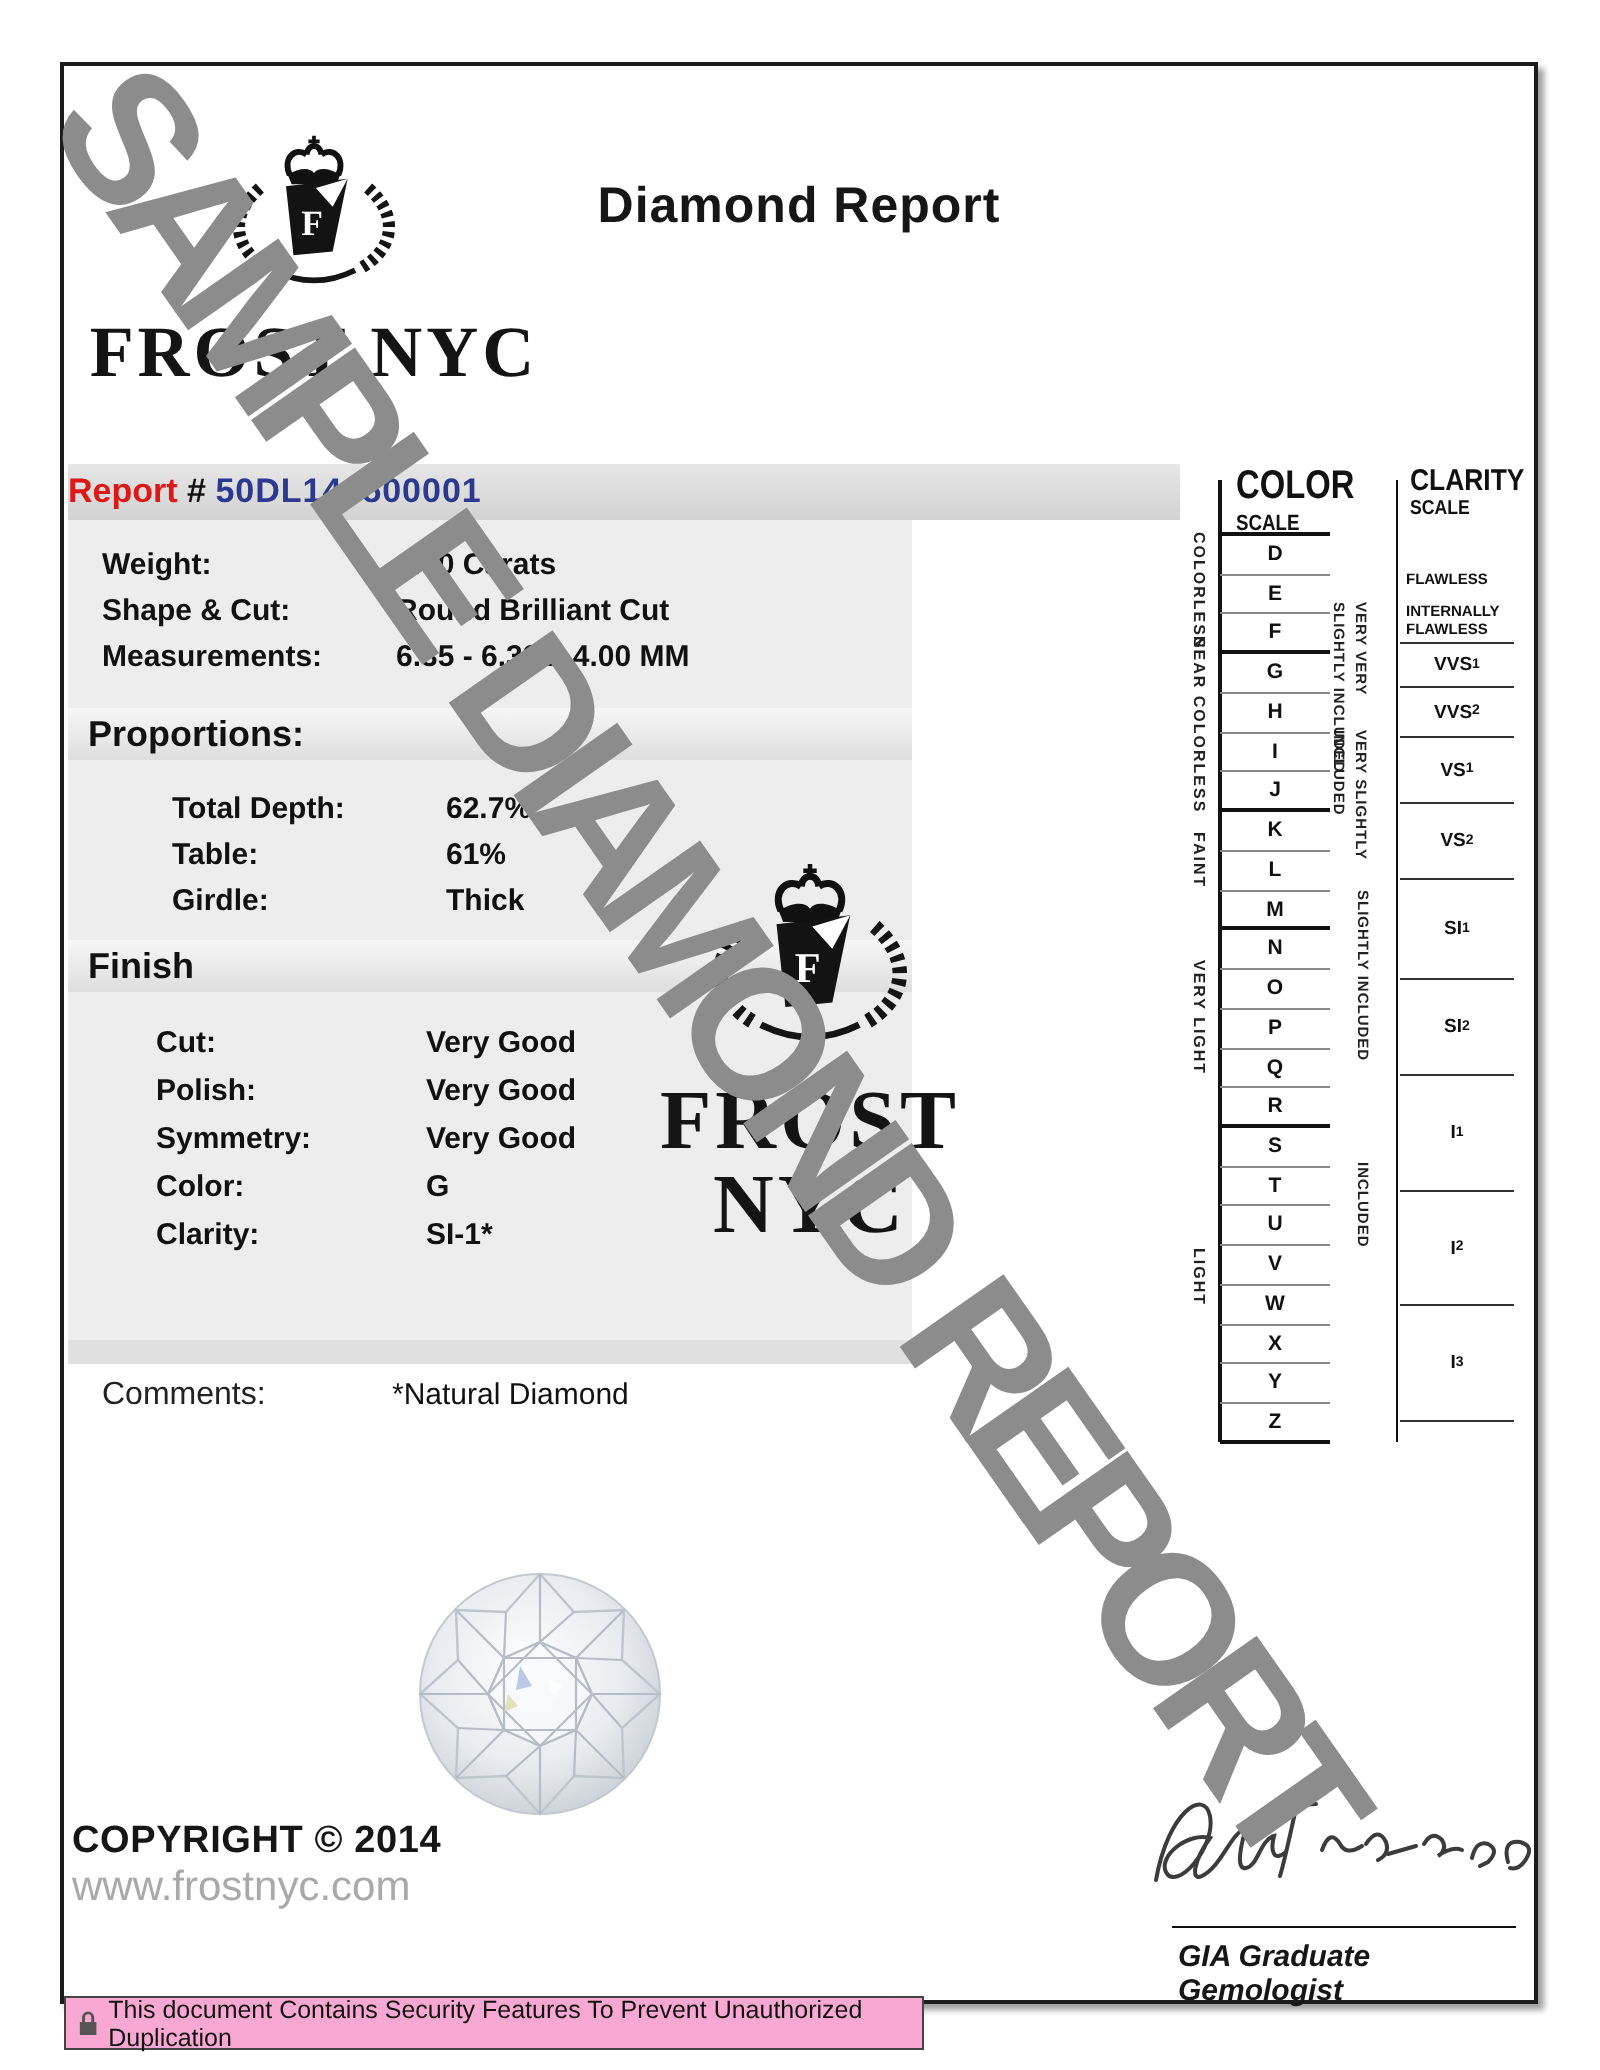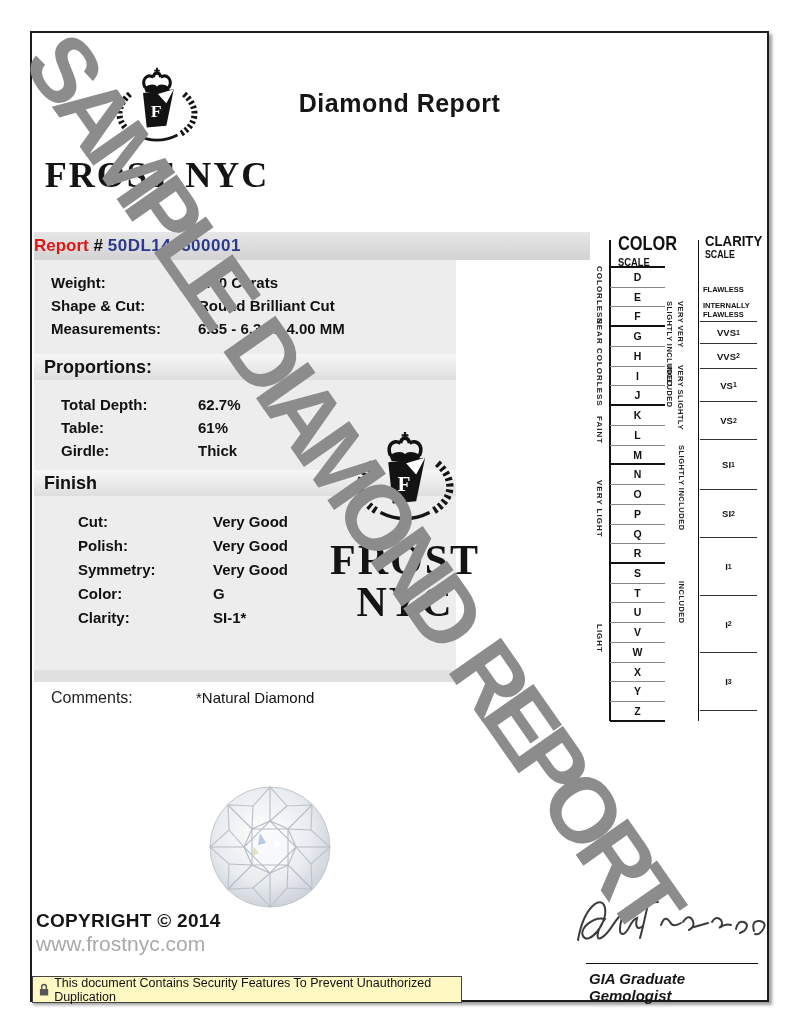--- a/index.html
+++ b/index.html
@@ -40,21 +40,21 @@
   .rows .row{display:flex;font-weight:bold;font-size:15px;color:#111;}
   .info-rows{left:19px;top:238px;width:395px;}
   .info-rows .row{height:23px;line-height:23px;}
   .info-rows .row-label{width:147px;}
   .band{position:absolute;left:2px;width:422px;height:26px;line-height:26px;
     background:linear-gradient(#f7f7f7,#dedede);font-size:18px;font-weight:bold;
     padding-left:10px;color:#111;}
   .band-prop{top:321px;}
   .prop-rows{left:29px;top:360px;width:390px;}
   .prop-rows .row{height:23px;line-height:23px;}
-  .prop-rows .row-label{width:137px;}
+  .prop-rows .row-label{width:137px;margin-left:25px;}
   .band-finish{top:437px;}
   .finish-rows{left:29px;top:477px;width:390px;margin-left:17px;}
   .finish-rows .row{height:24px;line-height:24px;}
   .finish-rows .row-label{width:135px;}
 
   .comments-row{position:absolute;left:19px;top:656px;width:400px;display:flex;
     font-size:16px;color:#222;}
   .comments-row .c-label{width:145px;}
   .comments-row .c-value{font-size:15px;color:#111;}
 
@@ -103,22 +103,22 @@
     line-height:20px;text-align:center;color:#111;}
   .sig{position:absolute;left:538px;top:845px;width:212px;height:86px;}
   .sig-line{position:absolute;left:554px;top:930px;width:172px;border-top:1.5px solid #111;}
   .sig-caption{position:absolute;left:557px;top:937px;font-size:15px;font-weight:bold;
     font-style:italic;color:#161616;}
 
   
   .copyright{position:absolute;left:4px;top:877px;font-size:19px;font-weight:bold;
     letter-spacing:.3px;color:#161616;}
   .website{position:absolute;left:4px;top:899px;font-size:21px;color:#a9a9a9;}
-  .security-bar{position:absolute;left:0;top:943px;width:430px;height:27px;
-    border:1px solid #444;background:#fef9c3;display:flex;align-items:center;
+  .security-bar{position:absolute;left:0;top:965px;width:430px;height:27px;
+    border:1px solid #444;background:#f9a8d4;display:flex;align-items:center;
     gap:5px;padding-left:6px;font-size:12.5px;color:#111;}
 
   .diamond-photo{position:absolute;left:172px;top:748px;width:132px;height:132px;}
 
   
   .watermark{position:absolute;left:85px;top:18px;transform:rotate(55deg);
     transform-origin:0 0;font-size:92px;font-weight:bold;letter-spacing:-10px;
     word-spacing:8px;color:#8c8c8c;white-space:nowrap;z-index:40;line-height:1;}
 </style>
 </head>

